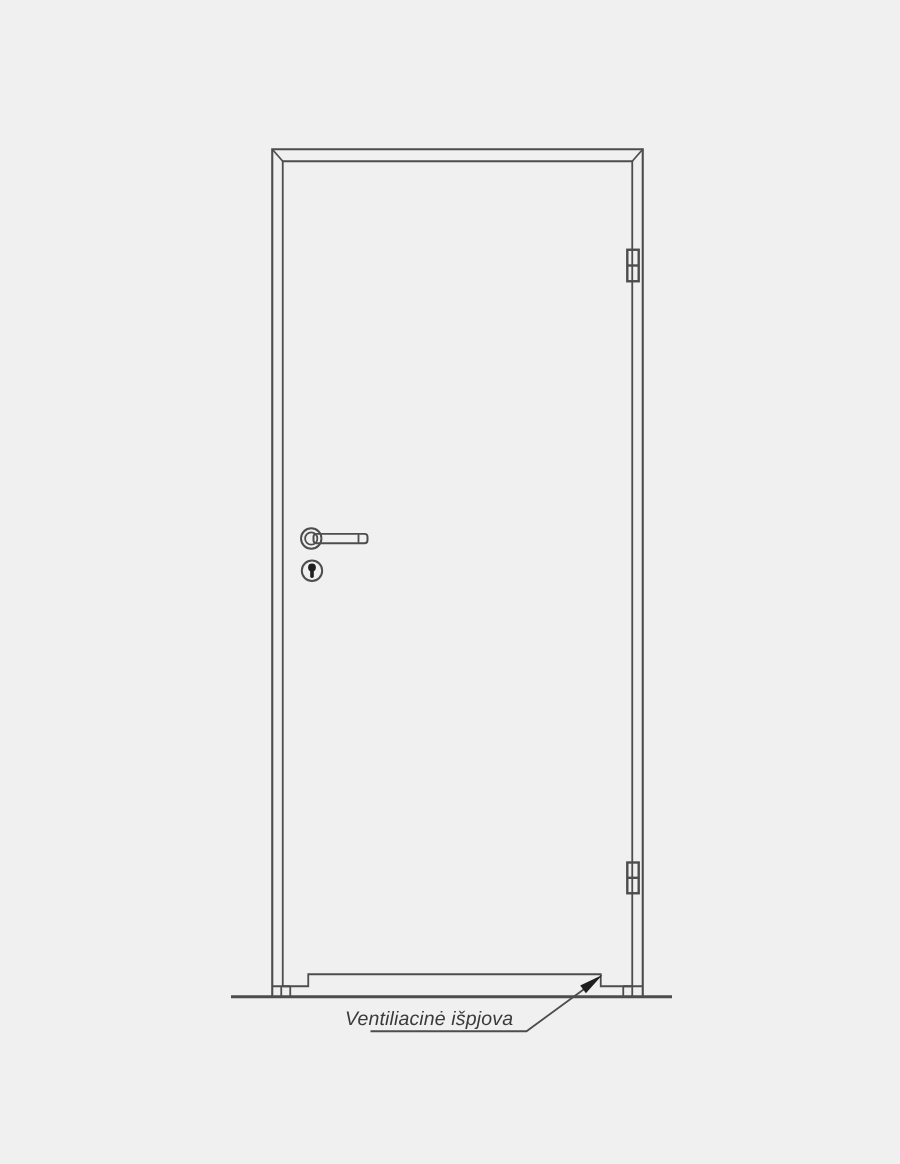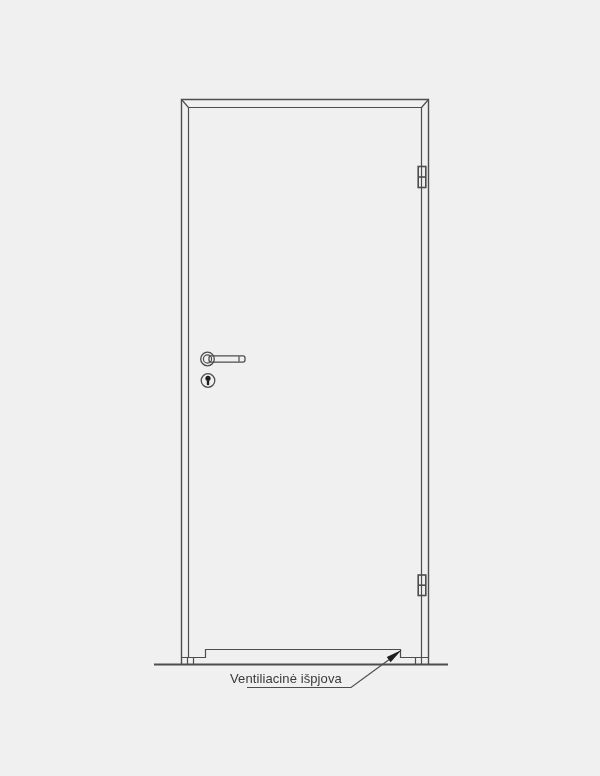--- a/index.html
+++ b/index.html
@@ -11,20 +11,21 @@
   body{
     width:600px;height:776px;
     background:var(--bg);
     font-family:"Liberation Sans", sans-serif;
     overflow:hidden;
   }
   .canvas{
     position:relative;
     width:600px;height:776px;
     background:var(--bg);
+    font-style:italic;
   }
   svg{display:block;}
   .stroke{stroke:var(--line);fill:none;}
   .thin{stroke-width:1.2;}
   .mid{stroke-width:1.4;}
   .thick{stroke-width:2;}
   .fill-dark{fill:#1f1f1f;stroke:none;}
   .label{
     font-family:"Liberation Sans", sans-serif;
     font-size:13px;

